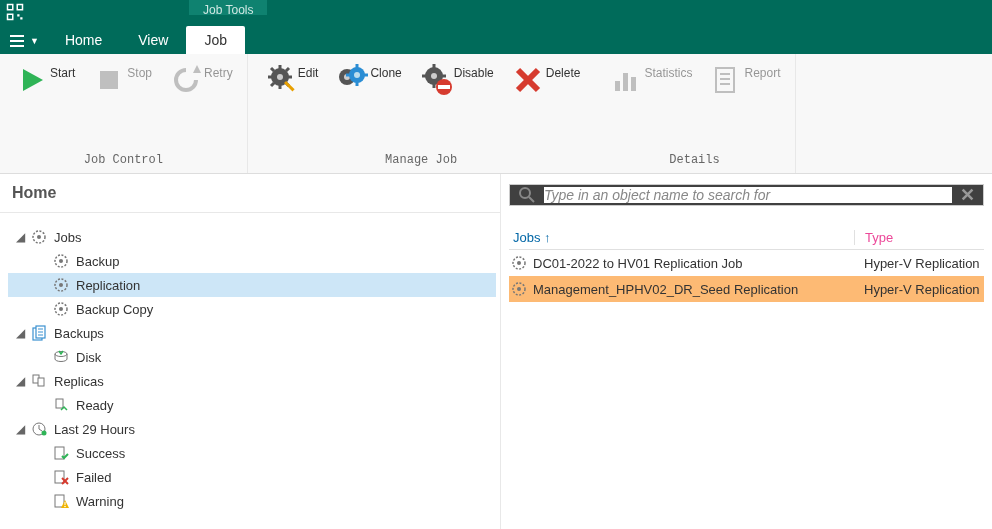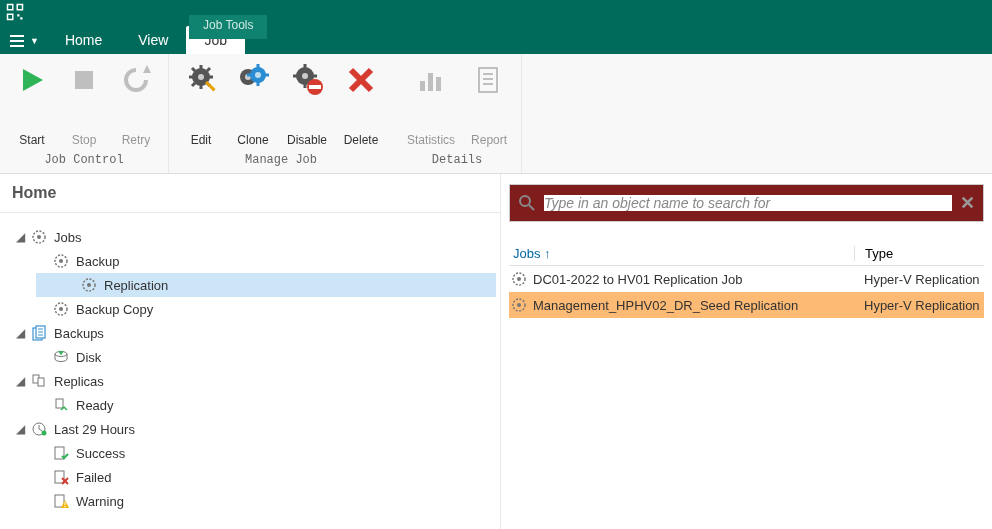--- a/index.html
+++ b/index.html
@@ -1,56 +1,56 @@
 <!DOCTYPE html>
 <html><head>
 <meta charset="utf-8">
 <style>
 * { box-sizing: border-box; margin: 0; padding: 0; }
 body { font-family: 'Segoe UI', Tahoma, sans-serif; font-size: 13px; color: #333; background: #fff; width: 992px; height: 529px; overflow: hidden; }
 
 .topbar { background: #006b5a; height: 24px; display: flex; align-items: center; padding: 0 6px; position: relative; }
 .qr-ico { width: 18px; height: 18px; }
-.jobtools-tab { position: absolute; left: 189px; top: 15px; background: #0f8270; color: #d0e8e3; font-size: 12px; padding: 3px 14px; height: 24px; }
+.jobtools-tab { position: absolute; left: 189px; top: 0; background: #0f8270; color: #d0e8e3; font-size: 12px; padding: 3px 14px; height: 15px; }
 
 .menubar { background: #006b5a; height: 30px; display: flex; align-items: flex-end; padding-left: 6px; }
 .hamburger { color: #fff; padding: 0 8px 6px 4px; display: flex; align-items: center; gap: 2px; }
 .hb-svg { width: 18px; height: 14px; }
 .menu-item { color: #fff; padding: 6px 18px; font-size: 14px; cursor: pointer; }
 .menu-item.active { background: #fff; color: #333; border-top-left-radius: 2px; border-top-right-radius: 2px; }
 
 .ribbon { background: #f8f8f8; border-bottom: 1px solid #ddd; height: 120px; display: flex; }
 .rgroup { border-right: 1px solid #e8e8e8; display: flex; flex-direction: column; padding: 4px 8px 2px; }
 .rgroup-items { display: flex; gap: 4px; flex: 1; align-items: flex-start; }
-.rbtn { display: flex; flex-direction: column; align-items: center; padding: 4px 6px; cursor: pointer; min-width: 44px; gap: 31px; }
+.rbtn { display: flex; flex-direction: row; padding: 4px 6px; cursor: pointer; min-width: 44px; }
 .rbtn.disabled { opacity: 0.5; cursor: default; }
 .rbtn .ico { width: 36px; height: 36px; display: flex; align-items: center; justify-content: center; }
 .rbtn .lbl { font-size: 12px; margin-top: 4px; }
 .rgroup-title { text-align: center; font-size: 12px; color: #666; padding: 2px 0 4px; font-family: Liberation Mono, monospace; }
 
 .mainarea { display: flex; height: 355px; }
 .navpanel { width: 501px; border-right: 1px solid #e8e8e8; background: #fff; }
 .navhead { font-size: 16px; font-weight: 600; color: #555; padding: 10px 12px; border-bottom: 1px solid #e8e8e8; }
 .tree { padding: 12px 4px 4px 8px; }
 .tnode { display: flex; align-items: center; height: 24px; padding-left: 4px; cursor: pointer; }
 .tnode.l1 { padding-left: 8px; }
 .tnode.l2 { padding-left: 44px; }
-.tnode.selected { background: #cde6f7; margin-left: 28px; }
+.tnode.selected { background: #cde6f7; }
 .tarrow { width: 14px; display: inline-block; color: #666; font-size: 12px; }
 .tico { width: 18px; height: 16px; display: inline-flex; align-items: center; justify-content: center; margin-right: 6px; }
 
 .rightpanel { flex: 1; display: flex; flex-direction: column; padding: 10px 8px 0 8px; }
-.searchbox { border: 1px solid #ccc; height: 38px; display: flex; align-items: center; padding: 0 8px; gap: 8px; background: #7f1d1d; }
+.searchbox { border: 1px solid #ccc; height: 22px; display: flex; align-items: center; padding: 0 8px; gap: 8px; background: #404040; }
 .searchbox input { flex: 1; border: none; outline: none; font-size: 14px; font-style: italic; color: #777; }
 .searchbox input::placeholder { color: #888; font-style: italic; }
 .clearbtn { color: #999; font-size: 18px; font-weight: bold; cursor: pointer; }
 
 .gridhead { display: flex; margin-top: 24px; border-bottom: 1px solid #e0e0e0; padding-bottom: 4px; }
 .colname { width: 345px; padding-left: 4px; color: #0066a6; font-size: 13px; }
-.coltype { flex: 1; color: #000000; font-size: 13px; border-left: 1px solid #e0e0e0; padding-left: 10px; }
+.coltype { flex: 1; color: #ec4899; font-size: 13px; border-left: 1px solid #e0e0e0; padding-left: 10px; }
 .sortarrow { color: #0066a6; }
 
 .gridrow { display: flex; height: 26px; align-items: center; }
 .gridrow.sel { background: #fdba74; }
 .cellname { width: 345px; display: flex; align-items: center; gap: 6px; padding-left: 2px; }
 .celltype { flex: 1; padding-left: 10px; }
 .jico { width: 16px; height: 16px; }
 
 svg { display: block; }
 </style>

